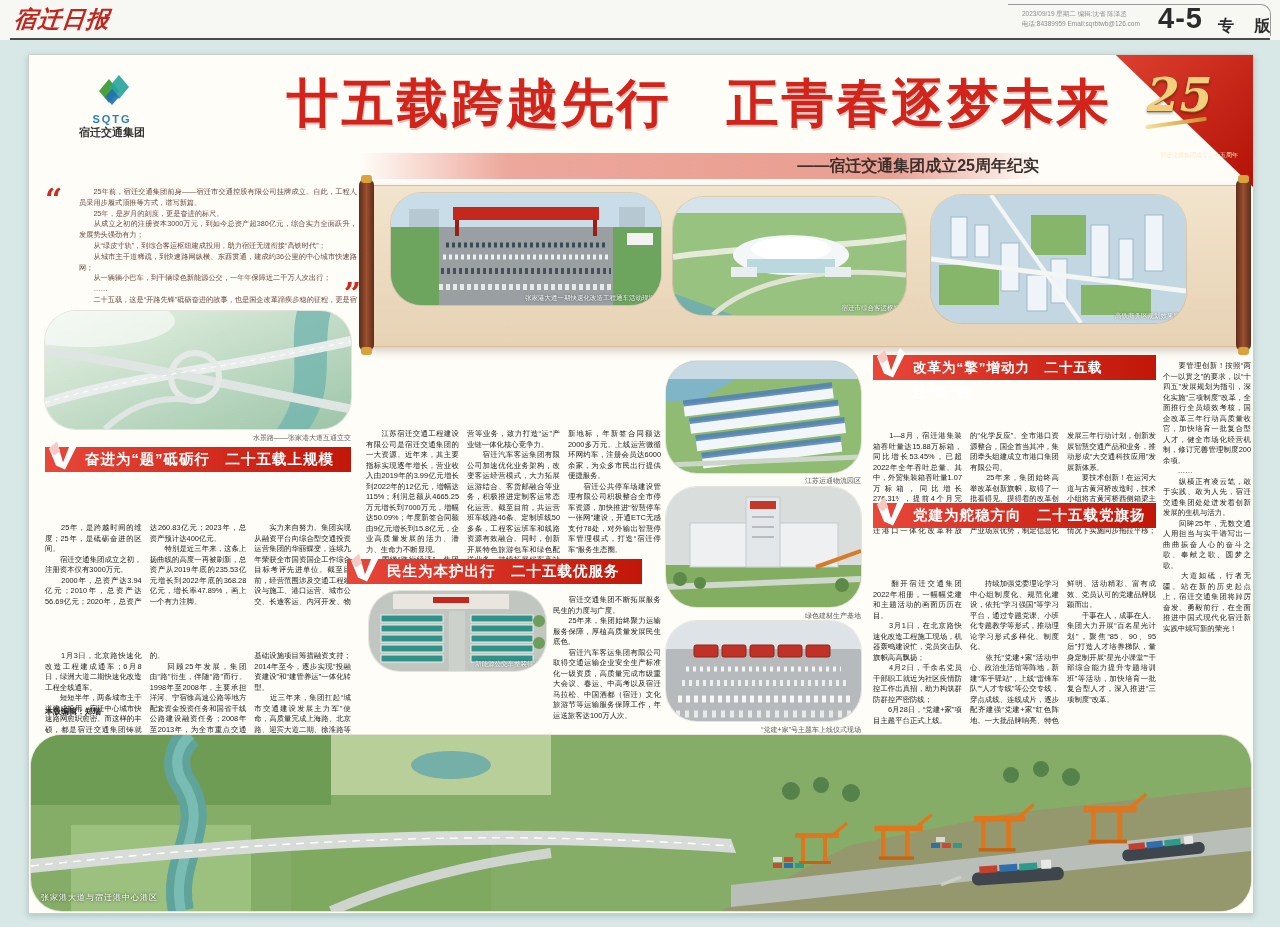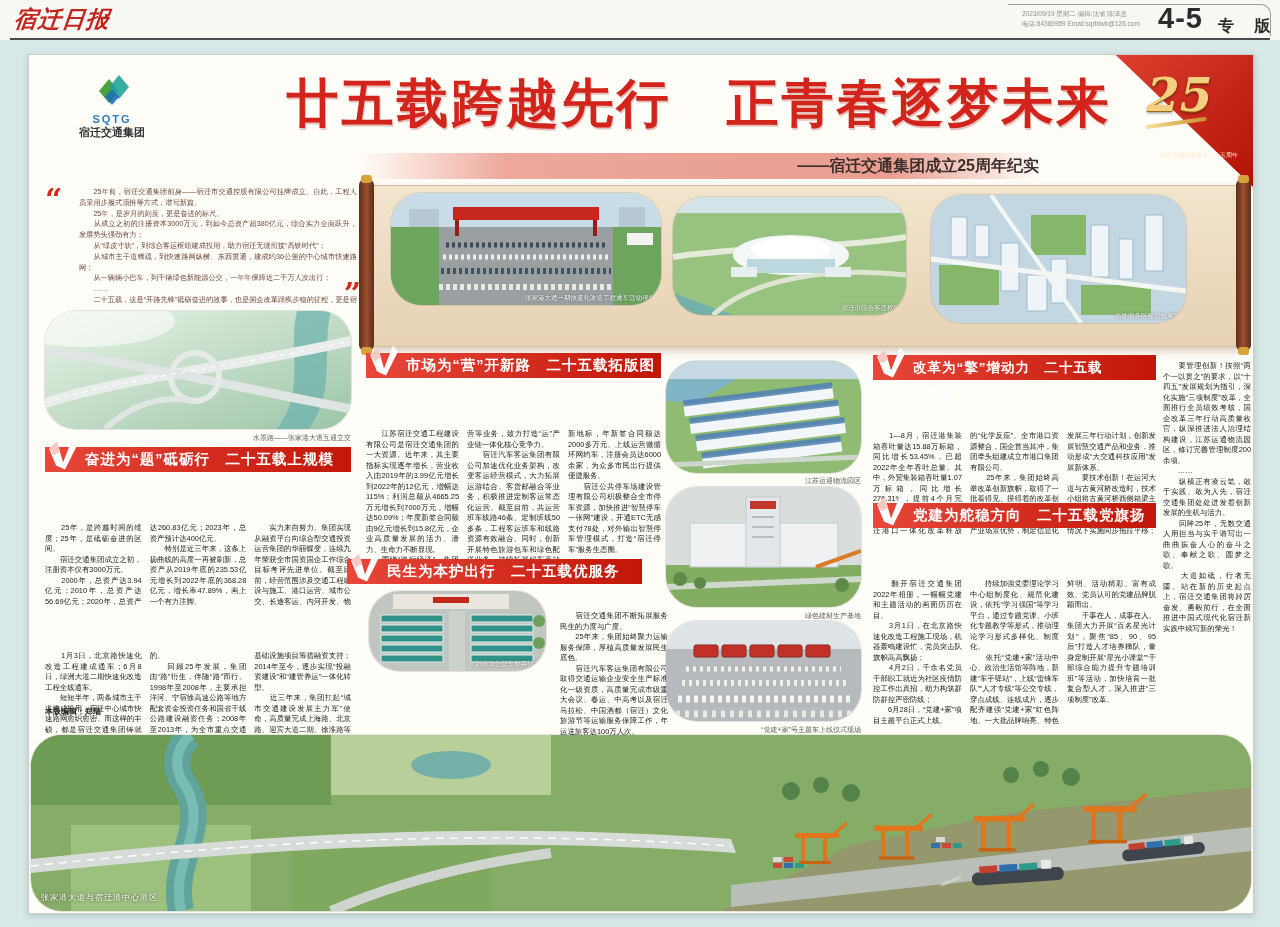--- a/index.html
+++ b/index.html
@@ -234,27 +234,20 @@
             <rect x="214" y="20" width="18" height="56"></rect>
               <rect x="96" y="80" width="20" height="36"></rect>
           </g>
           <path d="M0,64 L255,96" stroke="#f3f6f2" stroke-width="5"></path>
           <path d="M60,0 L150,128" stroke="#f3f6f2" stroke-width="4"></path>
         </svg>
         <span class="overlay-caption">高铁商务区规划效果图</span>
       </div>
     </div>
 
-    <div class="banner abs" style="left:337px;top:298px;width:295px;">
-      <svg class="flag" viewBox="0 0 30 32">
-        <polygon points="1,10 9,3 15,24 24,1 29,7 17,31 8,27" fill="#ffffff"></polygon>
-        <polygon points="1,10 9,3 12,13 6,17" fill="#f6c9c2"></polygon>
-        </svg>
-      <span>市场为“营”开新路　二十五载拓版图</span>
-    </div>
     <div class="body-text cols3 abs" style="left:337px;top:330px;width:295px;height:168px;">　　江苏宿迁交通工程建设有限公司是宿迁交通集团的一大资源。近年来，其主要指标实现逐年增长，营业收入由2019年的3.99亿元增长到2022年的12亿元，增幅达115%；利润总额从4665.25万元增长到7000万元，增幅达50.09%；年度新签合同额由9亿元增长到15.8亿元，企业高质量发展的活力、潜力、生命力不断显现。
 　　围绕“路衍经济”，集团积极布局沿线土地开发、运营等业务，致力打造“运”产业链一体化核心竞争力。
 　　宿迁汽车客运集团有限公司加速优化业务架构，改变客运经营模式，大力拓展运游结合、客货邮融合等业务，积极推进定制客运常态化运营。截至目前，共运营班车线路46条、定制班线50多条，工程客运班车和线路资源有效融合。同时，创新开展特色旅游包车和绿色配送业务，持续拓展候车亭站点广告，倾心打造户外广告新地标，年新签合同额达2000多万元。上线运营微循环网约车，注册会员达6000余家，为众多市民出行提供便捷服务。
 　　宿迁公共停车场建设管理有限公司积极整合全市停车资源，加快推进“智慧停车一张网”建设，开通ETC无感支付78处，对外输出智慧停车管理模式，打造“宿迁停车”服务生态圈。</div>
 
     <div class="banner abs" style="left:318px;top:504px;width:295px;">
       <svg class="flag" viewBox="0 0 30 32">
         <polygon points="1,10 9,3 15,24 24,1 29,7 17,31 8,27" fill="#ffffff"></polygon>
         <polygon points="1,10 9,3 12,13 6,17" fill="#f6c9c2"></polygon>
         </svg>
@@ -276,21 +269,21 @@
           <rect x="102" y="44" width="62" height="7"></rect>
             <rect x="102" y="54" width="62" height="7"></rect>
           <rect x="102" y="64" width="62" height="7"></rect>
         </g>
         <rect x="80" y="20" width="16" height="60" fill="#cdd1cb"></rect>
         <circle cx="170" cy="30" r="6" fill="#6e9e5c"></circle>
           <circle cx="170" cy="52" r="6" fill="#6e9e5c"></circle>
       </svg>
       <span class="overlay-caption">新能源公交车整装待发</span>
     </div>
-    <div class="body-text abs" style="left:524px;top:556px;width:108px;height:142px;margin-left:7px;">　　宿迁交通集团不断拓展服务民生的力度与广度。
+    <div class="body-text abs" style="left:524px;top:540px;width:108px;height:142px;">　　宿迁交通集团不断拓展服务民生的力度与广度。
 　　25年来，集团始终聚力运输服务保障，厚植高质量发展民生底色。
 　　宿迁汽车客运集团有限公司取得交通运输企业安全生产标准化一级资质，高质量完成市级重大会议、春运、中高考以及宿迁马拉松、中国酒都（宿迁）文化旅游节等运输服务保障工作，年运送旅客达100万人次。</div>
 
     <div class="photo abs" style="left:637px;top:306px;width:195px;height:112px;">
       <svg viewBox="0 0 195 112" preserveAspectRatio="none">
         <rect width="195" height="112" fill="#8fbb72"></rect>
         <rect width="195" height="18" fill="#c7d9e2"></rect>
         <polygon points="0,18 70,18 30,42 0,40" fill="#7fb5c6"></polygon>
         <g transform="rotate(-7 97 60)">
           <g fill="#f2f6f8">
@@ -372,21 +365,21 @@
       <span>党建为舵稳方向　二十五载党旗扬</span>
     </div>
     <div class="body-text cols3 abs" style="left:844px;top:480px;width:283px;height:196px;">　　翻开宿迁交通集团2022年相册，一幅幅党建和主题活动的画面历历在目。
 　　3月1日，在北京路快速化改造工程施工现场，机器轰鸣建设忙，党员突击队旗帜高高飘扬；
 　　4月2日，千余名党员干部职工就近为社区疫情防控工作出真招，助力构筑群防群控严密防线；
 　　6月28日，“党建+家”项目主题平台正式上线。
 　　持续加强党委理论学习中心组制度化、规范化建设，依托“学习强国”等学习平台，通过专题党课、小班化专题教学等形式，推动理论学习形式多样化、制度化。
 　　依托“党建+家”活动中心、政治生活馆等阵地，新建“车手驿站”，上线“雷锋车队”“人才专线”等公交专线，穿点成线、连线成片，逐步配齐建强“党建+家”红色阵地。一大批品牌响亮、特色鲜明、活动精彩、富有成效、党员认可的党建品牌脱颖而出。
 　　干事在人，成事在人。集团大力开展“百名星光计划”，聚焦“85、90、95后”打造人才培养梯队，量身定制开展“星光小课堂”“干部综合能力提升专题培训班”等活动，加快培育一批复合型人才，深入推进“三项制度”改革。</div>
 
-    <div class="body-text abs" style="left:1134px;top:306px;width:88px;height:370px;">　　要管理创新！按照“两个一以贯之”的要求，以“十四五”发展规划为指引，深化实施“三项制度”改革，全面推行全员绩效考核，国企改革三年行动高质量收官，纵深推进法人治理结构建设，江苏运通物流园区，修订完善管理制度200余项。
+    <div class="body-text abs" style="left:1134px;top:306px;width:88px;height:370px;">　　要管理创新！按照“两个一以贯之”的要求，以“十四五”发展规划为指引，深化实施“三项制度”改革，全面推行全员绩效考核，国企改革三年行动高质量收官，加快培育一批复合型人才，健全市场化经营机制，修订完善管理制度200余项。
 　　……
 　　纵横正有凌云笔，敢于实践、敢为人先，宿迁交通集团处处迸发着创新发展的生机与活力。
 　　回眸25年，无数交通人用担当与实干谱写出一曲曲振奋人心的奋斗之歌、奉献之歌、圆梦之歌。
 　　大道如砥，行者无疆。站在新的历史起点上，宿迁交通集团将踔厉奋发、勇毅前行，在全面推进中国式现代化宿迁新实践中续写新的荣光！</div>
 
     <div id="bottom-photo" class="photo abs">
       <svg viewBox="0 0 1220 176" preserveAspectRatio="none">
         <defs>
           <g id="crane">
             <rect x="0" y="10" width="4" height="26" fill="#e0761c"></rect>

